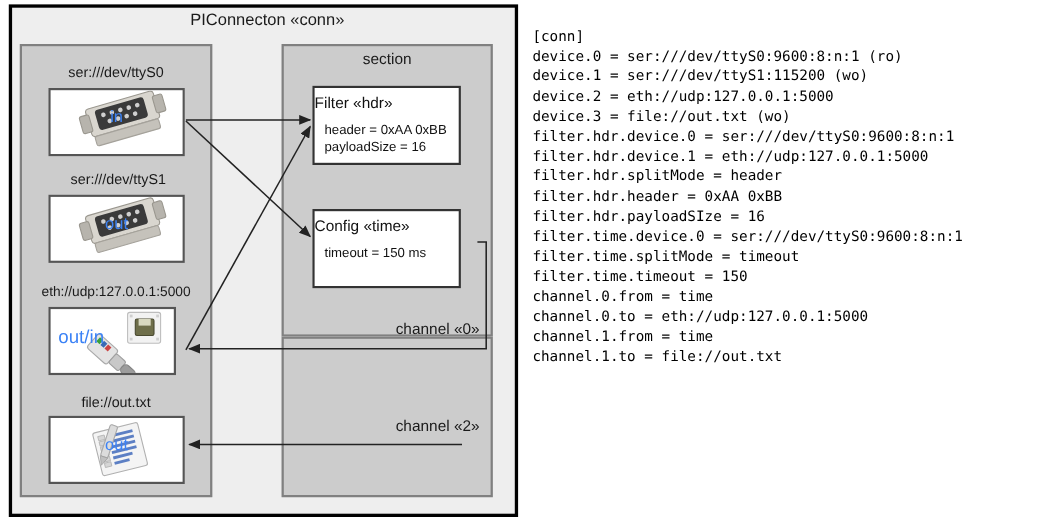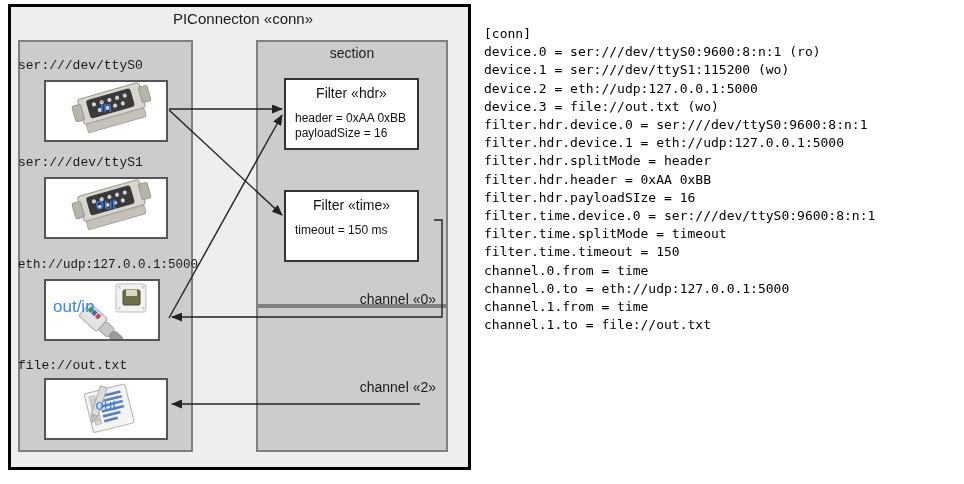--- a/index.html
+++ b/index.html
@@ -27,38 +27,38 @@
   #devices-panel{left:18px;top:40px;width:175px;height:412px;}
   #filters-panel{left:256px;top:40px;width:192px;height:266px;}
   #channel1-panel{left:256px;top:306px;width:192px;height:146px;}
 
   #filters-title{left:256px;top:45px;width:192px;font-size:14px;color:#1a1a1a;}
   .channel-label{font-size:14px;color:#1a1a1a;text-align:right;}
   #channel0-label{left:256px;top:291px;width:180px;}
   #channel1-label{left:256px;top:379px;width:180px;}
 
   
-  .dev-caption{font-size:13px;color:#1a1a1a;text-align:left;font-family:Liberation Mono, monospace;}
+  .dev-caption{font-size:13px;color:#1a1a1a;text-align:center;}
   .dev-box{
     background:#ffffff;border:2px solid #555555;box-sizing:border-box;
     position:absolute;overflow:hidden;
   }
   .dev-dir{
     position:absolute;left:0;top:16px;width:100%;text-align:center;
     font-size:15px;color:#3b82f6;z-index:3;
   }
   .dev-dir.left{text-align:left;padding-left:7px;font-size:17px;}
 
   
   .filter-box{
     background:#ffffff;border:2px solid #333333;box-sizing:border-box;
     position:absolute;
   }
   .filter-title{
-    font-size:14px;color:#111111;text-align:center;margin-top:5px;
+    font-size:14px;color:#111111;text-align:left;margin-top:5px;
   }
   .filter-props{
     font-size:12px;color:#111111;margin:10px 0 0 9px;line-height:15px;
   }
 
   
   #config-pane{left:484px;top:8px;width:470px;height:470px;}
   #config-heading{
     font-family:"DejaVu Sans Mono","Liberation Mono",monospace;
     font-weight:bold;font-size:12.5px;color:#000;margin:2px 0 0 0;
@@ -106,21 +106,21 @@
         <circle cx="35" cy="20" r="2.1"></circle>
           <circle cx="43" cy="20" r="2.1"></circle>
       </g>
       <rect x="-7" y="9" width="9" height="16" rx="2" fill="#b7b4ad" stroke="#9a978f" stroke-width="1"></rect>
       <rect x="62" y="9" width="9" height="16" rx="2" fill="#b7b4ad" stroke="#9a978f" stroke-width="1"></rect>
       <rect x="2" y="30" width="60" height="9" rx="2" fill="#c5c2bb" stroke="#a5a29b" stroke-width="1"></rect>
     </g>
   </svg>
 </div>
 
-<div class="abs dev-caption" style="left:18px;top:155px;width:211px;">ser:///dev/ttyS1</div>
+<div class="abs dev-caption" style="left:2px;top:155px;width:211px;">ser:///dev/ttyS1</div>
 <div class="dev-box" style="left:44px;top:177px;width:124px;height:62px;">
   <span class="dev-dir">out</span>
   <svg width="124" height="62" viewBox="0 0 124 62">
     <g transform="translate(30,14) rotate(-16)">
       <rect x="0" y="4" width="64" height="26" rx="3" fill="#d9d6cf" stroke="#9a978f" stroke-width="1"></rect>
       <rect x="8" y="7" width="46" height="19" rx="3" fill="#3a3a3a"></rect>
       <g fill="#cfcfcf">
         <circle cx="15" cy="13" r="2.1"></circle>
           <circle cx="23" cy="13" r="2.1"></circle>
         <circle cx="31" cy="13" r="2.1"></circle>
@@ -192,21 +192,21 @@
   </svg>
 </div>
 
 <div class="filter-box" style="left:284px;top:78px;width:135px;height:72px;">
   <div class="filter-title">Filter «hdr»</div>
   <div class="filter-props">header = 0xAA 0xBB</div>
   <div class="filter-props" style="margin-top:0;">payloadSize = 16</div>
 </div>
 
 <div class="filter-box" style="left:284px;top:190px;width:135px;height:72px;">
-  <div class="filter-title">Filter «time»</div>
+  <div class="filter-title">Config «time»</div>
   <div class="filter-props">timeout = 150 ms</div>
 </div>
 
 <svg class="ovl" width="964" height="484">
   <defs>
     <marker id="ah" markerWidth="11" markerHeight="9" refX="10" refY="4.5" orient="auto" markerUnits="userSpaceOnUse">
       <path d="M0,0 L11,4.5 L0,9 z" fill="#222222"></path>
     </marker>
   </defs>
   <g stroke="#222222" stroke-width="1.4" fill="none" marker-end="url(#ah)">

